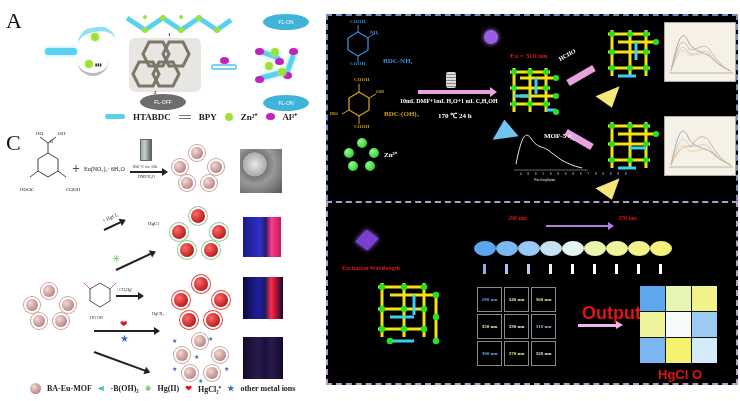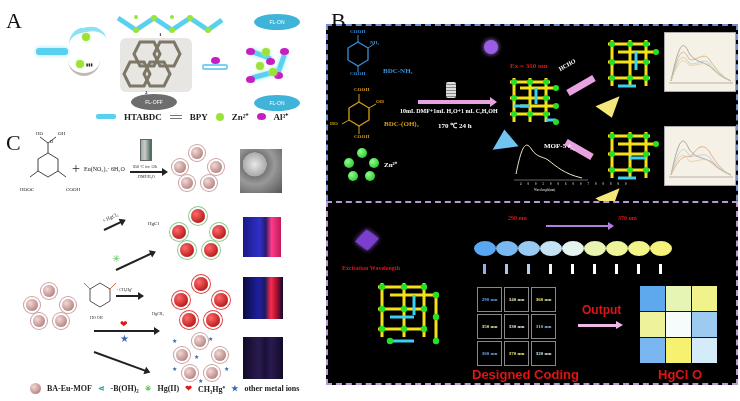--- a/index.html
+++ b/index.html
@@ -1,28 +1,28 @@
 <!DOCTYPE html>
 <html><head>
 <meta charset="utf-8">
 <style>
   *{box-sizing:border-box;margin:0;padding:0}
   html,body{width:740px;height:401px;background:#fff;overflow:hidden;font-family:"Liberation Serif",serif}
   .root{position:relative;width:740px;height:401px}
   .plabel{position:absolute;font-size:22px;color:#111;font-family:"Liberation Serif",serif}
   
-  .a-box{position:absolute;left:8px;top:0;width:320px;height:125px}
+  .a-box{position:absolute;left:17px;top:0;width:320px;height:125px}
   .linker{position:absolute;height:6px;background:#5ad0ef;border-radius:3px;box-shadow:0 0 4px #8ee6ff}
   .zn{position:absolute;width:8px;height:8px;border-radius:50%;background:#9be33b;box-shadow:0 0 3px #cdf58a}
   .al{position:absolute;width:9px;height:7px;border-radius:50%;background:#c41fbf}
   .fl{position:absolute;width:46px;height:16px;border-radius:50%;color:#fff;font-size:5px;display:flex;align-items:center;justify-content:center;font-family:"Liberation Sans",sans-serif}
   .legendA{position:absolute;left:88px;top:110px;display:flex;align-items:center;gap:8px;font-size:9px;font-weight:bold;color:#222}
   .legendA .sw{display:inline-block;vertical-align:middle}
   
-  .b-top{position:absolute;left:326px;top:24px;width:412px;height:227px;background:#000;border:2px dashed #6f8fcf}
+  .b-top{position:absolute;left:326px;top:14px;width:412px;height:227px;background:#000;border:2px dashed #6f8fcf}
   .b-bot{position:absolute;left:326px;top:201px;width:412px;height:184px;background:#000;border:2px dashed #b89ad0}
   .chem{position:absolute;font-size:7px;font-weight:bold}
   .cube{position:absolute}
   .spec{position:absolute;background:#f6f1e6;border:1px solid #aaa}
   .cone{position:absolute;width:0;height:0}
   .arrowbar{position:absolute;height:4px}
   .circle{position:absolute;width:22px;height:15px;border-radius:50%}
   .tick{position:absolute;width:3px;height:10px;background:#fff}
   .codegrid{position:absolute;left:149px;top:84px;display:grid;grid-template-columns:repeat(3,25px);grid-template-rows:repeat(3,25px);gap:2px}
   .codecell{border:1px solid #888;font-size:5px;font-weight:bold;display:flex;align-items:center;justify-content:center;background:#000}
@@ -348,37 +348,36 @@
       <div class="codecell" style="color:#e6f0b0">340 nm</div>
       <div class="codecell" style="color:#f0ec7a">360 nm</div>
       <div class="codecell" style="color:#ecf0a0">350 nm</div>
       <div class="codecell" style="color:#eef4e0">330 nm</div>
       <div class="codecell" style="color:#8cc4f0">310 nm</div>
       <div class="codecell" style="color:#6aaef0">300 nm</div>
       <div class="codecell" style="color:#f4f070">370 nm</div>
       <div class="codecell" style="color:#d4ecf8">320 nm</div>
     </div>
 
-    <div class="big-red" style="left:254px;top:100px;font-size:12px">Output</div>
+    <div class="big-red" style="left:254px;top:100px;font-size:18px">Output</div>
     <div class="arrowbar" style="left:250px;top:121px;width:40px;height:3px;background:#f0b8e8"></div>
     <div style="position:absolute;left:288px;top:118px;border-left:7px solid #f0b8e8;border-top:4px solid transparent;border-bottom:4px solid transparent"></div>
 
     <div class="infogrid">
       <div style="background:#5ea8ee"></div>
       <div style="background:#e6f4b4"></div>
       <div style="background:#f2f28a"></div>
       <div style="background:#eef29a"></div>
       <div style="background:#f6fbfc"></div>
       <div style="background:#9ccaf0"></div>
       <div style="background:#7ab6f0"></div>
       <div style="background:#f6f270"></div>
       <div style="background:#d4ecfa"></div>
     </div>
 
-    <div class="big-red" style="left:144px;top:164px;font-size:13px">Designed Coding</div>
     <div class="big-red" style="left:330px;top:164px;font-size:13px">HgCl O</div>
   </div>
 
   <div class="plabel" style="left:6px;top:130px">C</div>
   <div class="c-box">
 
     <svg style="position:absolute;left:18px;top:8px" width="60" height="58">
       <polygon points="30,20 40,26 40,38 30,44 20,38 20,26" fill="none" stroke="#444" stroke-width="1"></polygon>
       <line x1="30" y1="20" x2="30" y2="10" stroke="#444"></line>
         <line x1="30" y1="10" x2="22" y2="4" stroke="#444"></line>
@@ -470,18 +469,18 @@
     <div class="photo" style="left:243px;top:212px;width:40px;height:42px;background:linear-gradient(90deg,#120a28 0,#2a1a50 40%,#1a1038 55%,#2a1a50 70%,#120a28 100%)"></div>
 
     <div class="legendC">
       <span style="display:inline-block;width:11px;height:11px;border-radius:50%;background:radial-gradient(circle at 35% 35%,#f4d8d4,#a06a6a)"></span>
       <span>BA-Eu-MOF</span>
       <span style="color:#2aa8a8">⋖</span>
       <span>-B(OH)₂</span>
       <span style="color:#6ac46a">✳</span>
       <span>Hg(II)</span>
       <span style="color:#e01414">❤</span>
-      <span>CH₃Hg⁺</span>
+      <span>HgCl₂⁺</span>
       <span style="color:#3a68b8">★</span>
       <span>other metal ions</span>
     </div>
   </div>
 </div>
 
 </body></html>

